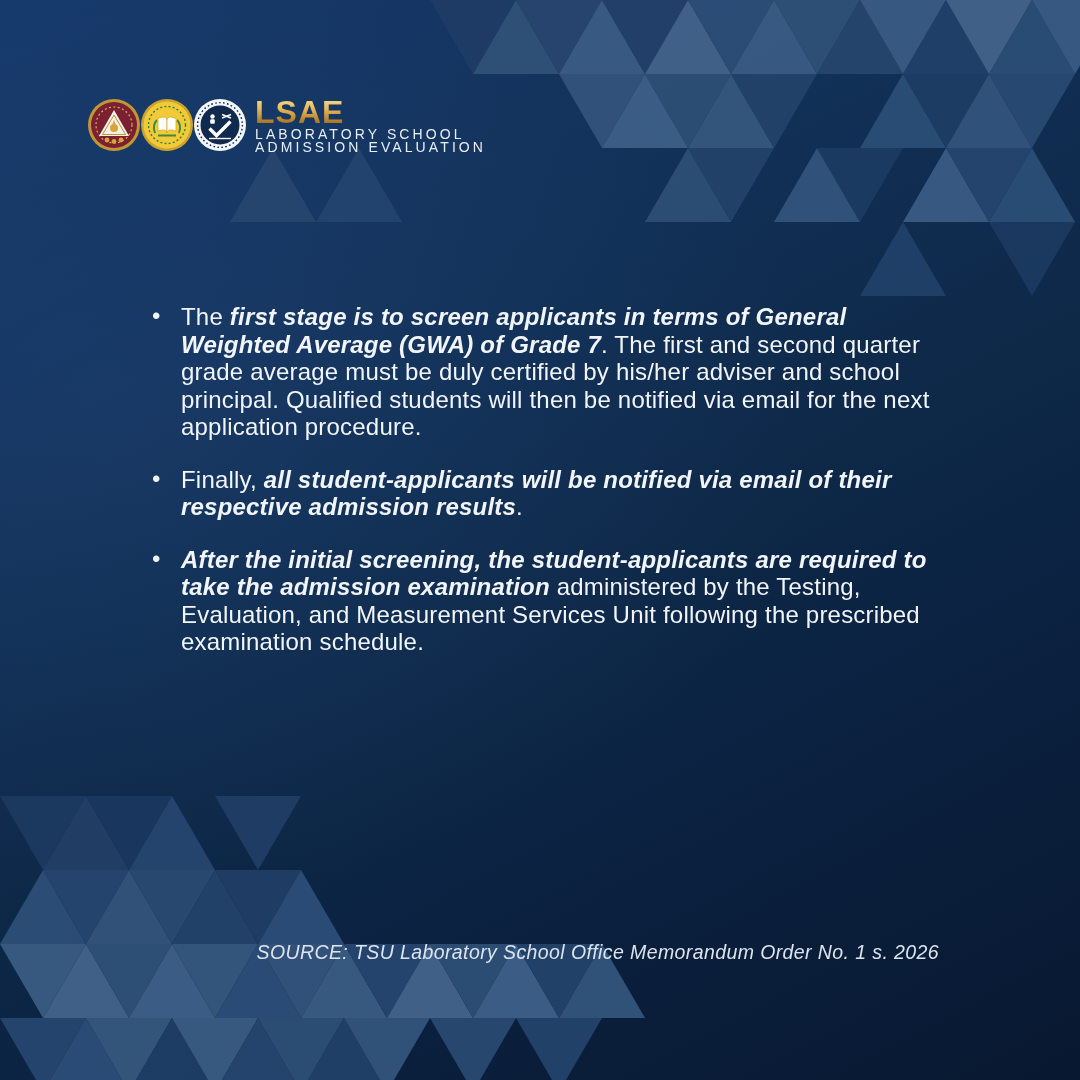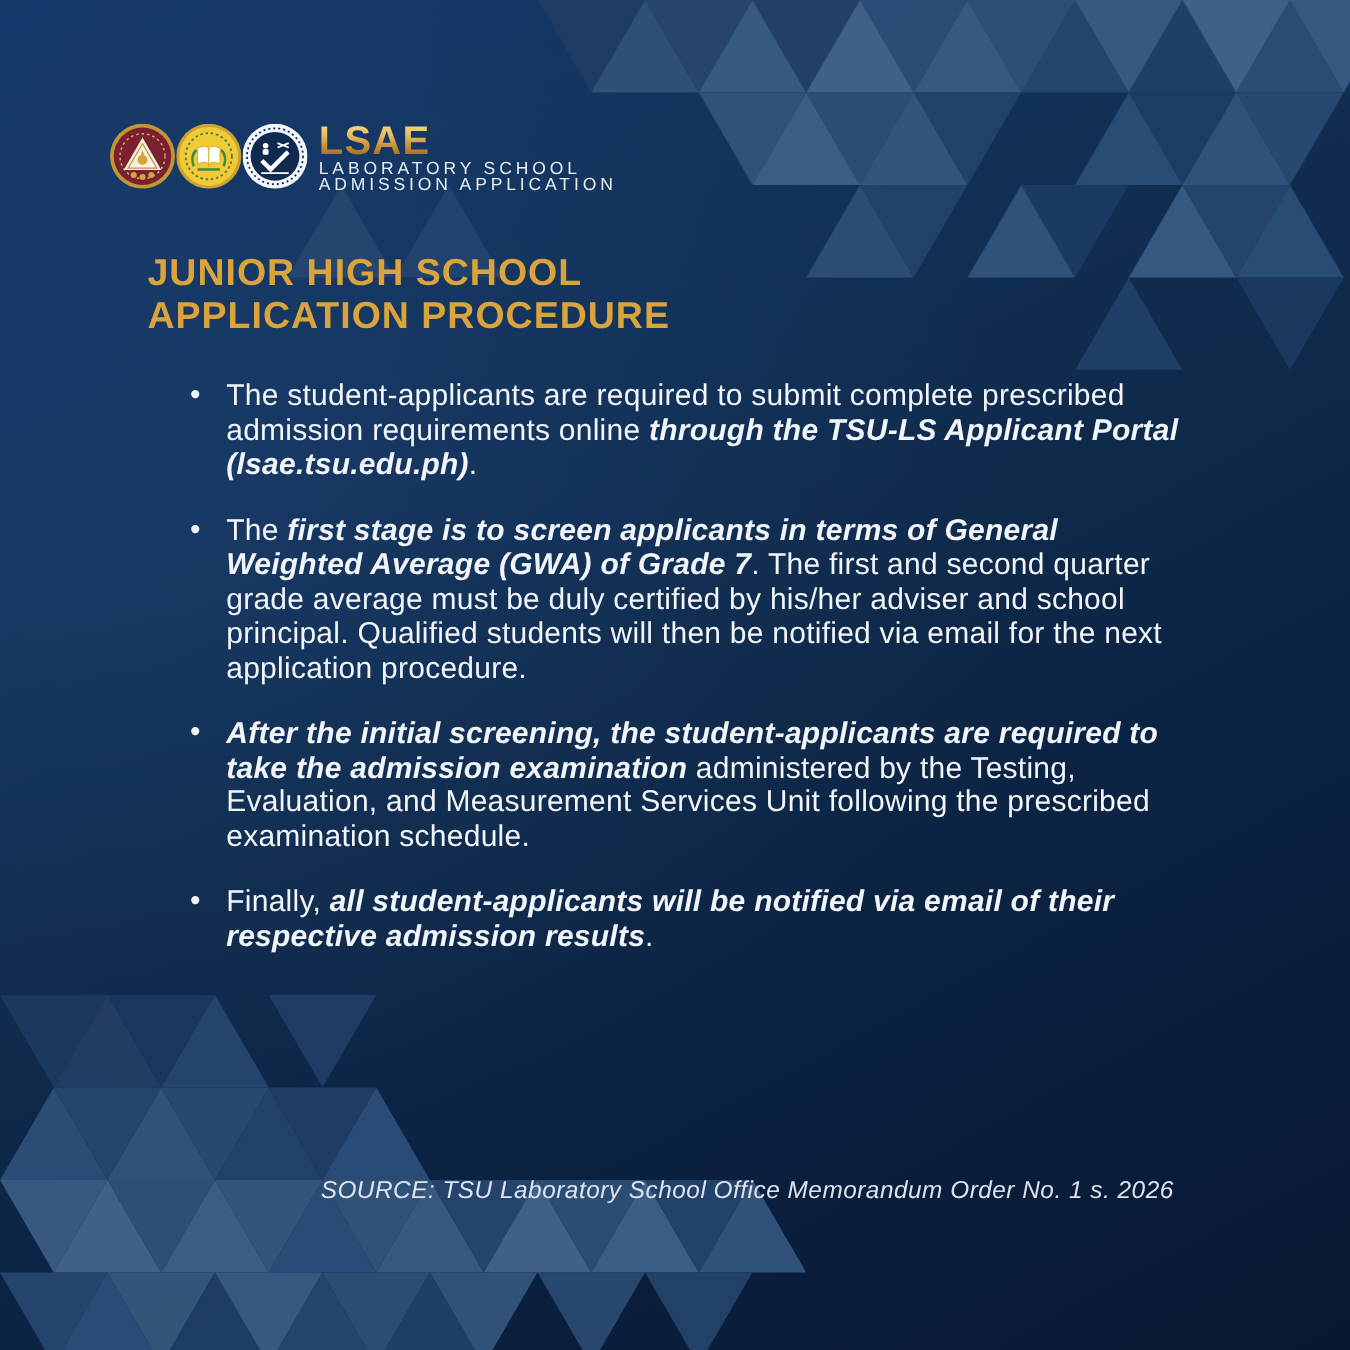--- a/index.html
+++ b/index.html
@@ -159,31 +159,26 @@
         <circle cx="18.5" cy="17.5" r="2.2" fill="#ffffff"></circle>
         <rect x="16.2" y="20.2" width="4.6" height="4.6" rx="1.2" fill="#ffffff"></rect>
         <path d="M28,15.5 l9,3.5 m-9,0 l9,-3.5" stroke="#ffffff" stroke-width="1.4"></path>
         <path d="M15.5,29.5 l7,7 l14,-14" stroke="#ffffff" stroke-width="3.4" fill="none"></path>
         <path d="M15,39.5 h22" stroke="#ffffff" stroke-width="1.4"></path>
       </svg>
     </span>
     <div class="wordmark">
       <div class="acronym">LSAE</div>
       <div class="sub">LABORATORY SCHOOL</div>
-      <div class="sub">ADMISSION APPLICATION</div>
+      <div class="sub">ADMISSION EVALUATION</div>
     </div>
   </header>
 
-  <h1 class="title">
-    <span>JUNIOR HIGH SCHOOL</span><br>
-    <span>APPLICATION PROCEDURE</span>
-  </h1>
 
   <ul class="bullets" id="bullet-list">
-      <li><span class="plain">The student-applicants are required to submit complete prescribed admission requirements online </span><span class="em">through the TSU-LS Applicant Portal (lsae.tsu.edu.ph)</span><span class="plain">.</span></li>
       <li><span class="plain">The </span><span class="em">first stage is to screen applicants in terms of General Weighted Average (GWA) of Grade 7</span><span class="plain">. The first and second quarter grade average must be duly certified by his/her adviser and school principal. Qualified students will then be notified via email for the next application procedure.</span></li>
+      <li><span class="plain">Finally, </span><span class="em">all student-applicants will be notified via email of their respective admission results</span><span class="plain">.</span></li>
       <li><span class="em">After the initial screening, the student-applicants are required to take the admission examination</span><span class="plain"> administered by the Testing, Evaluation, and Measurement Services Unit following the prescribed examination schedule.</span></li>
-      <li><span class="plain">Finally, </span><span class="em">all student-applicants will be notified via email of their respective admission results</span><span class="plain">.</span></li>
     </ul>
 
   <div class="source">SOURCE: TSU Laboratory School Office Memorandum Order No. 1 s. 2026</div>
 
 </div>
 
 </body></html>

